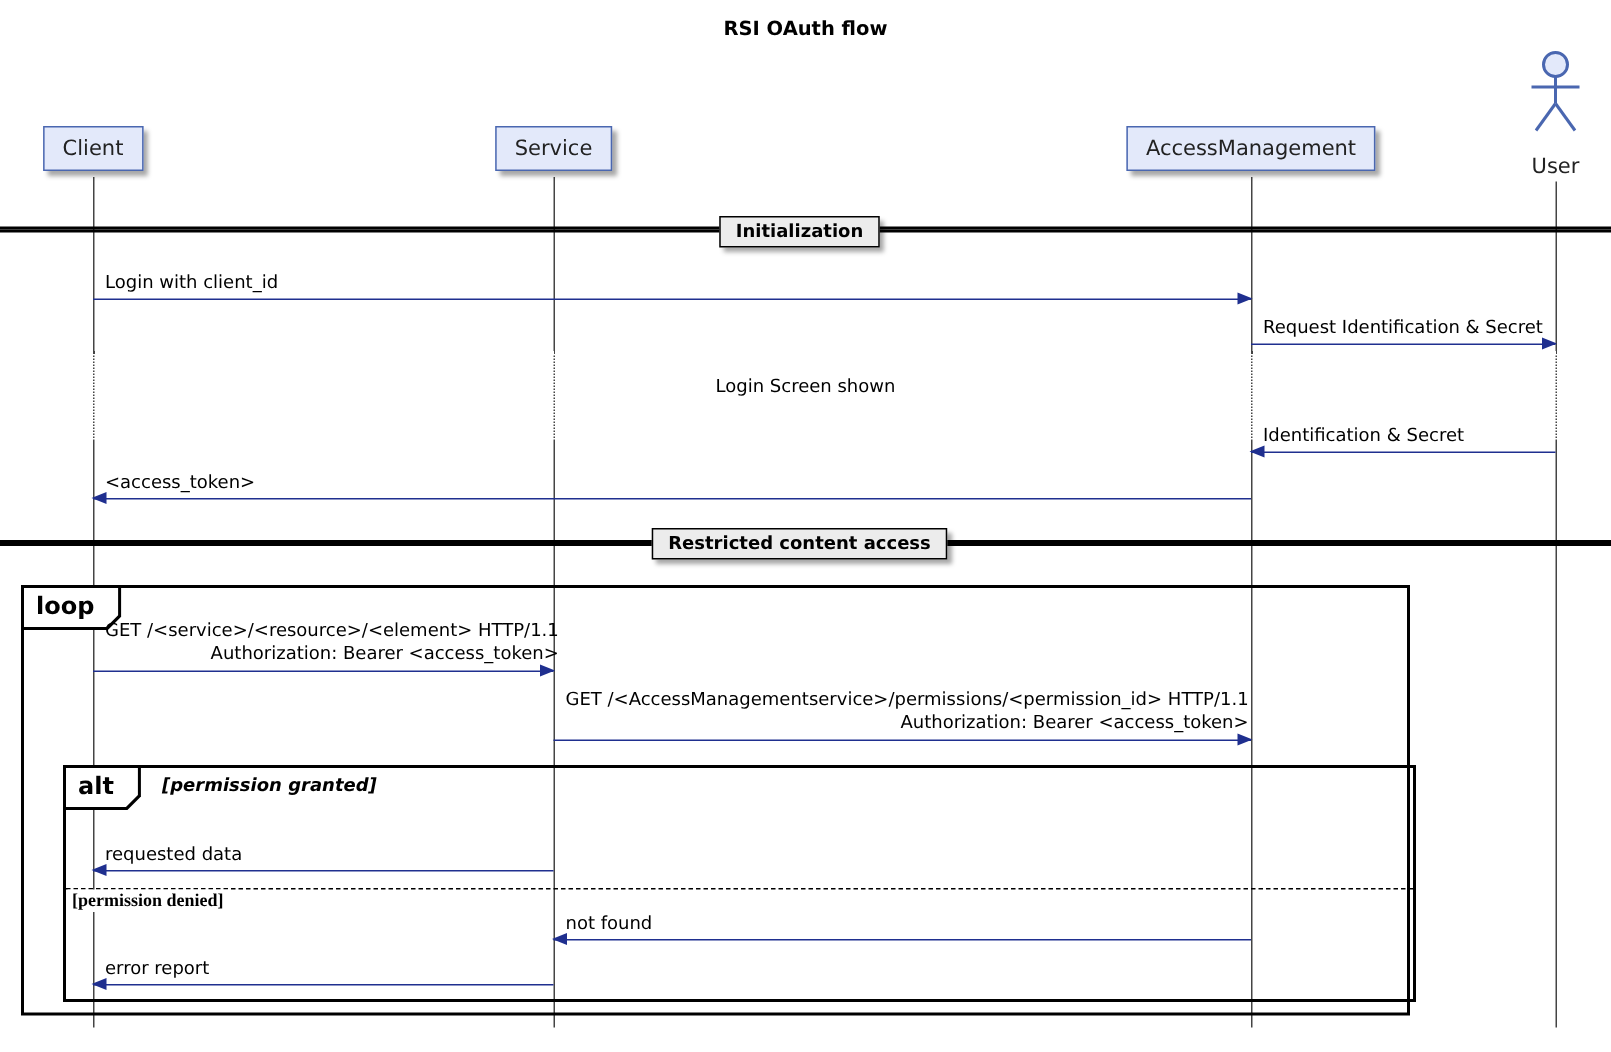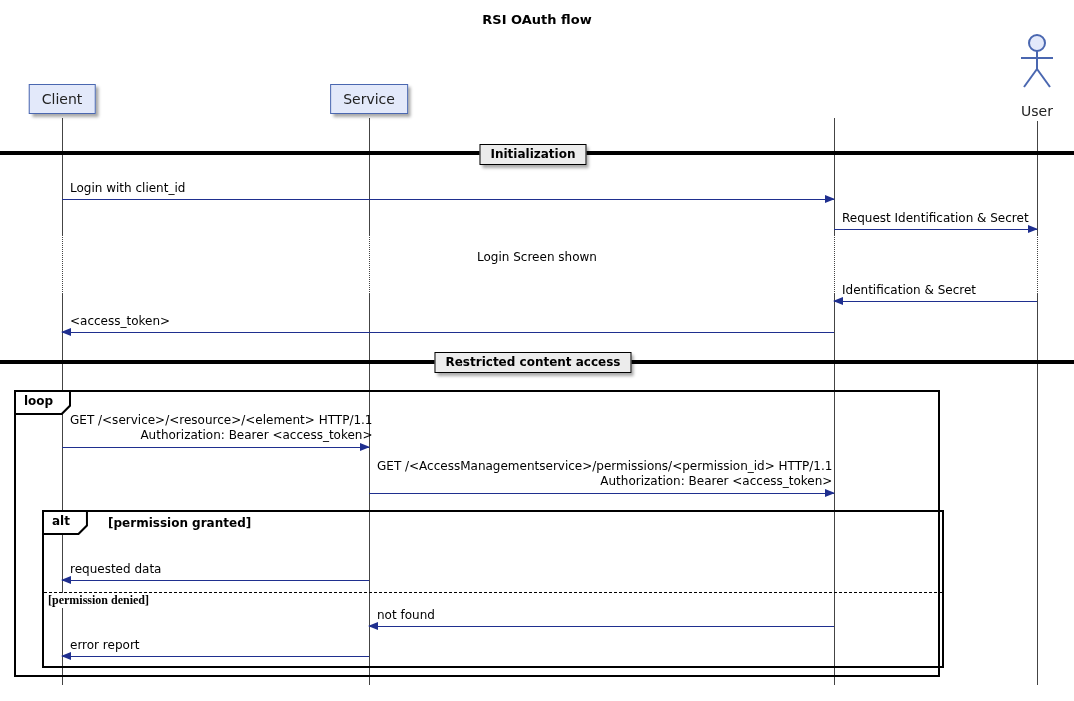--- a/index.html
+++ b/index.html
@@ -74,21 +74,21 @@
   .frame-tag {
     position: absolute; top: -2px; left: -2px;
     background: var(--frame);
     clip-path: polygon(0 0, 100% 0, 100% calc(100% - 9px), calc(100% - 9px) 100%, 0 100%);
     padding: 2px;
   }
   .frame-tag-inner {
     background: #ffffff;
     clip-path: polygon(0 0, 100% 0, 100% calc(100% - 8px), calc(100% - 8px) 100%, 0 100%);
     padding: 2px 16px 5px 8px;
-    font-size: 12px;
+    font-size: 16px;
     font-weight: bold;
   }
   .frame-condition {
     position: absolute;
     font-size: 12px;
     font-weight: bold;
     white-space: nowrap;
   }
   .frame-condition.denied { background: #ffffff; padding: 0 3px; }
   .alt-separator { position: absolute; left: 0; right: 0; height: 0; border-top: 1px dashed #000; }
@@ -147,21 +147,21 @@
   <div class="frame" style="left:14px; top:390px; width:926px; height:287px;">
     <div class="frame-tag">
       <div class="frame-tag-inner">loop</div>
     </div>
   </div>
 
   <div class="frame" style="left:42px; top:510px; width:902px; height:158px;">
     <div class="frame-tag">
       <div class="frame-tag-inner">alt</div>
     </div>
-    <div class="frame-condition" style="left:64px; top:4px;">[permission granted]</div>
+    <div class="frame-condition" style="left:64px; top:4px;font-style:italic;">[permission granted]</div>
     <div class="alt-separator" style="top:80px;"></div>
     <div class="frame-condition denied" style="left:1px; top:81px;font-family:Liberation Serif, serif;">[permission denied]</div>
   </div>
 
   <div class="divider-line" style="top:151px;"></div>
   <div class="divider-label" style="left:533px; top:144px;">Initialization</div>
 
   <div class="divider-line" style="top:360px;"></div>
   <div class="divider-label" style="left:533px; top:352px;">Restricted content access</div>
 
@@ -217,20 +217,23 @@
   <div class="message" style="left:62px; top:638px; width:307px; height:19px;">
     <div class="msg-label">error report</div>
     <div class="msg-arrow left"></div>
   </div>
 
   <div class="participant" style="left:62px; top:84px;">
     <span>Client</span>
   </div>
   <div class="participant" style="left:369px; top:84px;">
     <span>Service</span>
+  </div>
+  <div class="participant" style="left:834px; top:84px;">
+    <span>AccessManagement</span>
   </div>
 
   <svg class="actor" style="left:1037px; top:33px;" width="40" height="58" viewBox="0 0 40 58">
     <circle class="actor-shape" cx="20" cy="10" r="8"></circle>
     <line class="actor-line" x1="20" y1="18" x2="20" y2="36"></line>
     <line class="actor-line" x1="4" y1="25" x2="36" y2="25"></line>
     <line class="actor-line" x1="20" y1="36" x2="7" y2="54"></line>
     <line class="actor-line" x1="20" y1="36" x2="33" y2="54"></line>
   </svg>
   <div class="actor-label" style="left:1037px; top:103px;">User</div>

